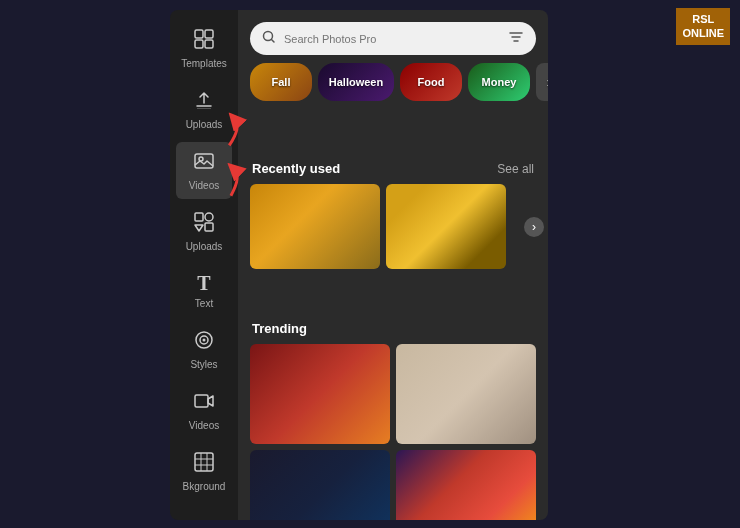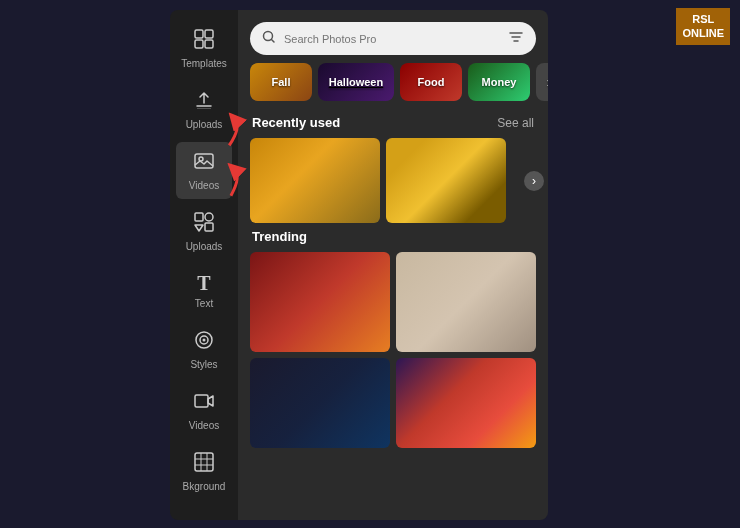--- a/index.html
+++ b/index.html
@@ -120,21 +120,21 @@
       gap: 6px;
       padding: 0 12px 8px 12px;
       overflow-x: hidden;
     }
 
     .category-pill {
       display: flex;
       flex-direction: column;
       align-items: center;
       justify-content: center;
-      border-radius: 6px;
+      border-radius: 16px;
       overflow: hidden;
       cursor: pointer;
       flex-shrink: 0;
       position: relative;
       width: 62px;
       height: 38px;
     }
 
     .category-pill-bg {
       position: absolute;
@@ -150,20 +150,21 @@
       color: white;
       text-shadow: 0 1px 2px rgba(0,0,0,0.7);
     }
 
     
     .section-header {
       display: flex;
       justify-content: space-between;
       align-items: center;
       padding: 6px 14px 8px 14px;
+      margin-top: 46px;
     }
 
     .section-title {
       font-size: 13px;
       font-weight: bold;
       color: #ffffff;
     }
 
     .see-all {
       font-size: 12px;
@@ -437,21 +438,21 @@
     </span>
   </div>
 
   <div class="category-row">
 
     <div class="category-pill">
       <div class="category-pill-bg pill-fall"></div>
       <span class="category-pill-label">Fall</span>
     </div>
 
-    <div class="category-pill" style="width:76px;text-decoration:underline;">
+    <div class="category-pill" style="width:76px;">
       <div class="category-pill-bg pill-halloween"></div>
       <span class="category-pill-label">Halloween</span>
     </div>
 
     <div class="category-pill">
       <div class="category-pill-bg pill-food"></div>
       <span class="category-pill-label">Food</span>
     </div>
 
     <div class="category-pill">

